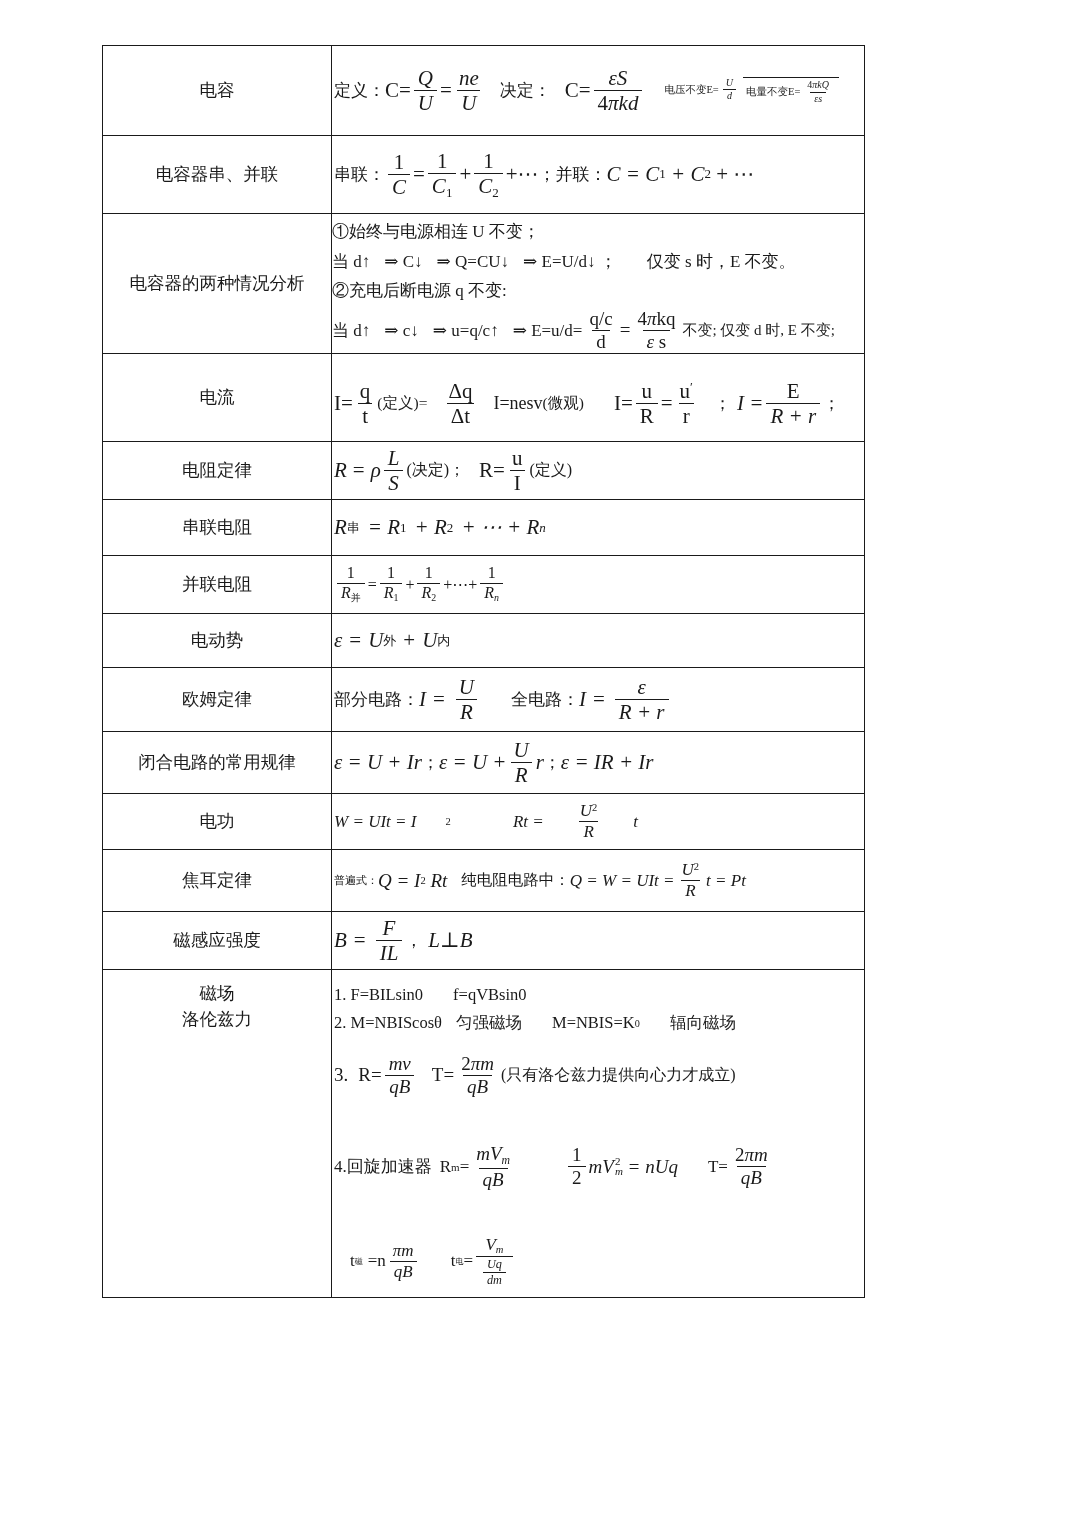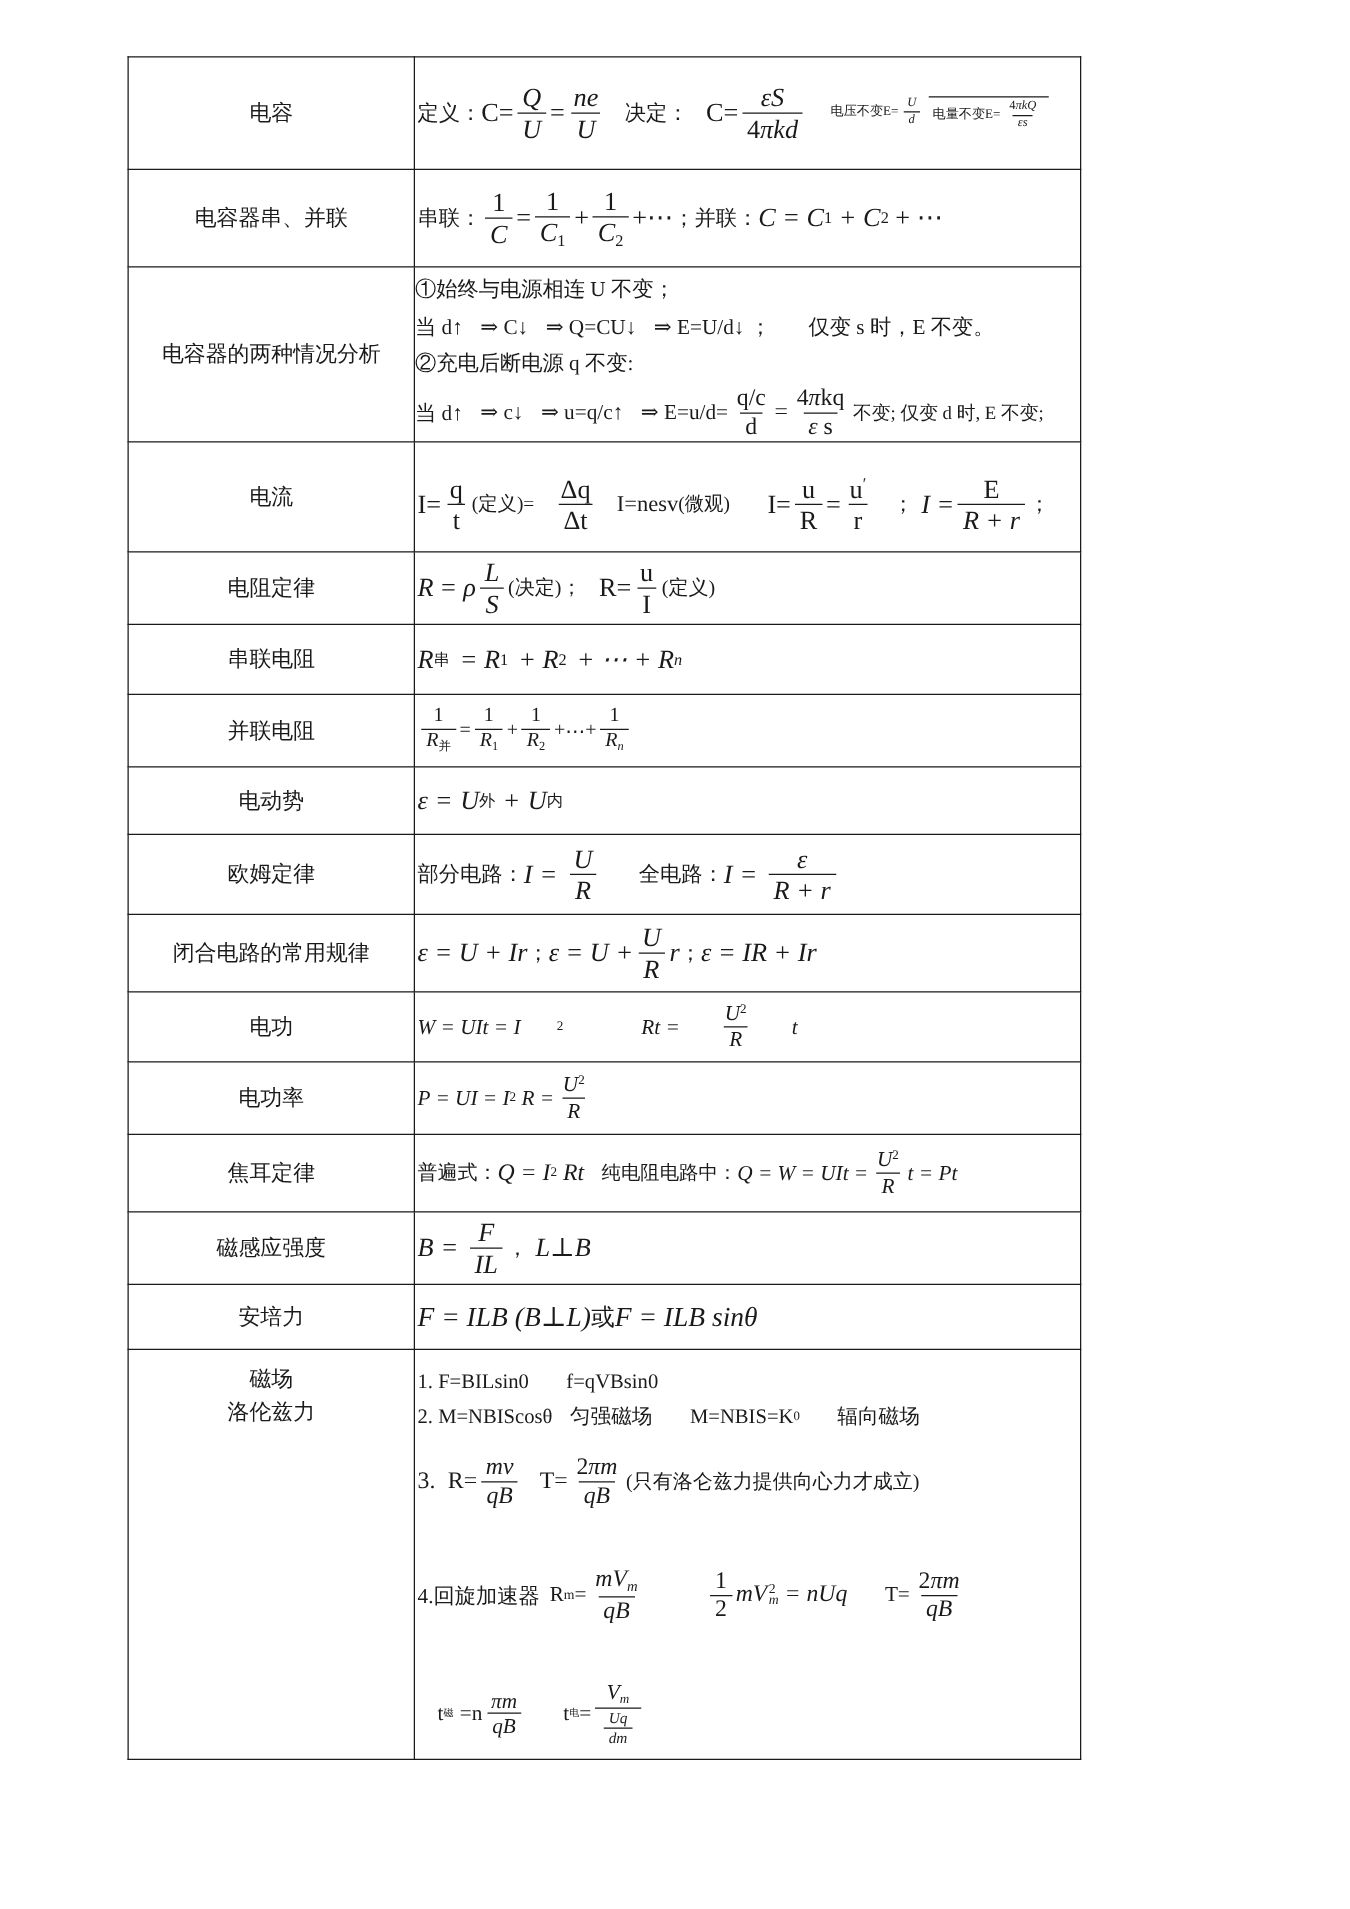--- a/index.html
+++ b/index.html
@@ -417,41 +417,26 @@
               <span class="it">Rt =</span>
             <span class="frac">
                 <span class="num"><span class="it">U</span><span class="supn">2</span></span>
                 <span class="den it">R</span>
               </span>
             <span class="it">t</span>
           </div>
         </td>
       </tr>
 
-      <tr style="height:58px">
-        <td class="label-cell">电功率</td>
-        <td class="body-cell">
-          <div class="mline" style="padding-left:2px;font-size:17px">
-            <span class="it">P = UI = I</span>
-              <span class="supn">2</span>
-            <span class="it">&nbsp;</span>
-              <span class="it">R =</span>
-            <span class="frac">
-                <span class="num"><span class="it">U</span><span class="supn">2</span></span>
-                <span class="den it">R</span>
-              </span>
-          </div>
-        </td>
-      </tr>
 
       <tr style="height:62px">
         <td class="label-cell">焦耳定律</td>
         <td class="body-cell">
           <div class="mline" style="padding-left:2px;font-size:17px">
-            <span class="cn" style="font-size:16px">普遍式：</span>
+            <span class="cn" style="font-size:11px">普遍式：</span>
             <span class="it" style="font-size:19px">Q = I</span>
               <span class="supn">2</span>
             <span class="it" style="font-size:19px">&nbsp;</span>
               <span class="it" style="font-size:19px">Rt</span>
             <span class="sp"></span>
             <span class="cn" style="font-size:15.5px">纯电阻电路中：</span>
             <span class="it">Q = W = UIt =</span>
             <span class="frac">
                 <span class="num"><span class="it">U</span><span class="supn">2</span></span>
                 <span class="den it">R</span>
@@ -476,35 +461,20 @@
                 <span class="den it">IL</span>
               </span>
             <span class="cn" style="font-size:17px">，</span>
             <span class="sp" style="width:6px"></span>
             <span class="it">L⊥B</span>
           </div>
         </td>
       </tr>
 
 
-      <tr style="height:52px">
-        <td class="label-cell">安培力</td>
-        <td class="body-cell">
-          <div class="mline" style="padding-left:2px;font-size:22px">
-            <span class="it">F = ILB</span>
-            <span class="it">&nbsp;</span>
-              <span class="it">(B⊥L)</span>
-            <span class="cn" style="font-size:19px">或</span>
-            <span class="it">F = ILB</span>
-            <span class="it">&nbsp;</span>
-              <span class="it">sin</span>
-              <span class="it">θ</span>
-          </div>
-        </td>
-      </tr>
 
       <tr style="height:290px">
         <td class="label-cell top-align">
           <div>磁场</div>
           <div>洛伦兹力</div>
         </td>
         <td class="body-cell" style="vertical-align:top;padding-top:8px">
           <div class="lor-line mline">
             <span>1. F=BILsin0</span>
             <span class="sp-lg"></span>

